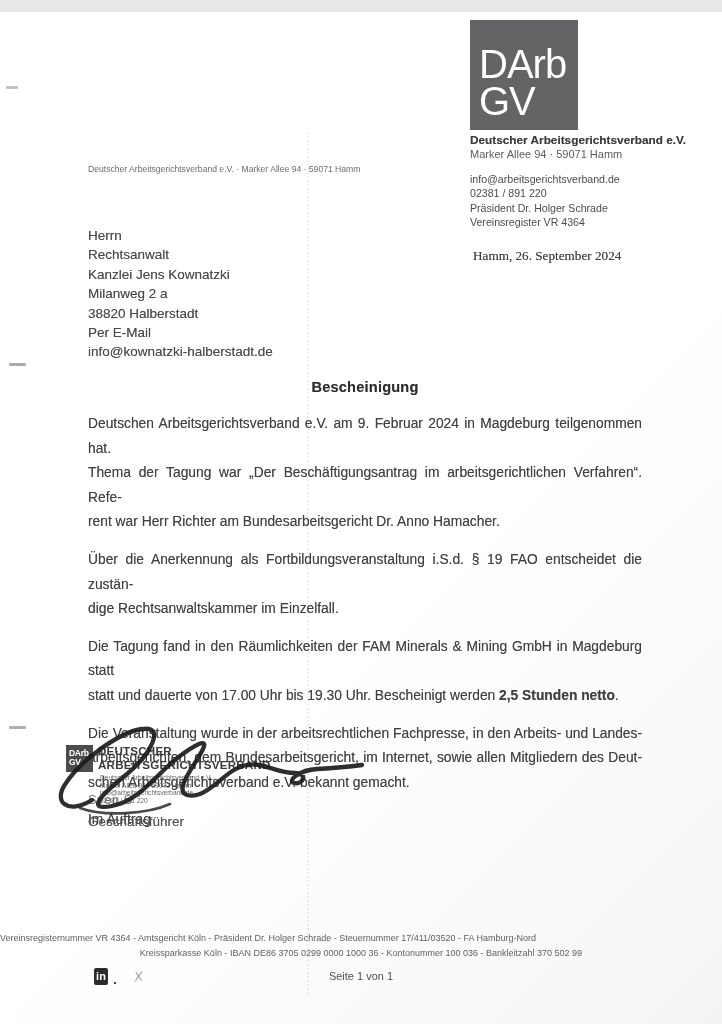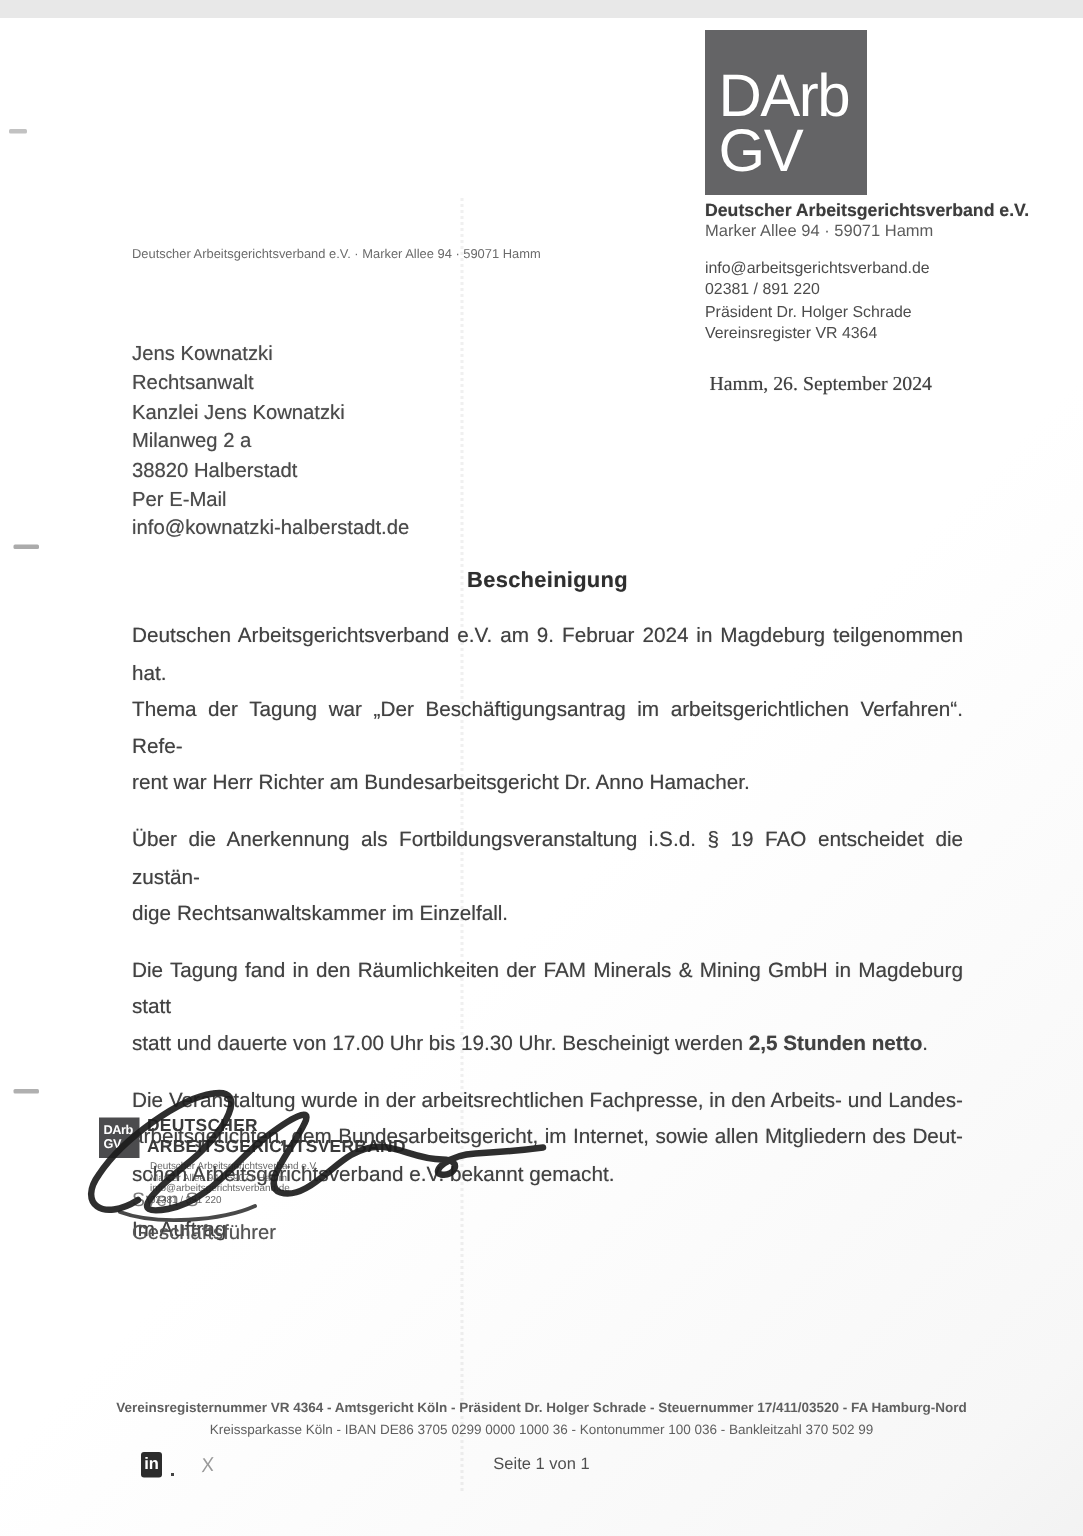--- a/index.html
+++ b/index.html
@@ -26,21 +26,21 @@
   .closing{margin-top:1px;}
   
   .stamp{position:absolute;left:66px;top:731px;z-index:2;}
   .stamp-logo{position:absolute;left:0;top:2px;width:27px;height:27px;background:#4c4c4e;color:#fff;font-size:8.5px;line-height:9px;font-weight:bold;padding:4px 0 0 3px;box-sizing:border-box;letter-spacing:-.3px;}
   .stamp-caps{position:absolute;left:32px;top:1px;font-size:11.6px;line-height:13.5px;font-weight:bold;color:#3a3a3a;letter-spacing:.2px;white-space:nowrap;}
   .stamp-small{position:absolute;left:34px;top:31px;font-size:6.6px;line-height:7.6px;color:#555;white-space:nowrap;opacity:.9;}
   .signer-name{position:absolute;left:88px;top:780px;font-size:13px;color:#7a7a7a;z-index:1;letter-spacing:.5px;}
   .signer-role{position:absolute;left:88px;top:802px;font-size:13.5px;color:#555;z-index:1;}
   .signature-svg{position:absolute;left:52px;top:708px;z-index:3;}
   
-  .footer-line1{position:absolute;left:0;top:921px;width:100%;text-align:center;font-size:9px;color:#5f5f5f;font-weight:bold;}
+  .footer-line1{position:absolute;left:0;top:921px;width:100%;text-align:left;font-size:9px;color:#5f5f5f;}
   .footer-line2{position:absolute;left:0;top:936px;width:100%;text-align:center;font-size:9px;color:#5f5f5f;}
   .page-indicator{position:absolute;left:0;top:958px;width:100%;text-align:center;font-size:11px;color:#4f4f4f;}
   .li-icon{position:absolute;left:94px;top:956px;width:14px;height:17px;background:#2c2c2c;border-radius:2px;color:#fff;font-size:11px;font-weight:bold;text-align:center;line-height:17px;}
   .li-dot{position:absolute;left:114px;top:970px;width:2px;height:2px;background:#444;}
   .x-icon{position:absolute;left:134px;top:957px;font-size:13px;color:#9a9a9a;font-style:italic;transform:rotate(-8deg);}
   
   .dotted-artifact{position:absolute;left:307px;top:120px;height:862px;width:0;border-left:2px dotted rgba(110,110,110,.10);}
   .fold-mark{position:absolute;background:#8f8f8f;height:3px;border-radius:1px;}
   .fold-1{left:6px;top:74px;width:12px;opacity:.55;}
   .fold-2{left:9px;top:351px;width:17px;opacity:.75;}
@@ -67,21 +67,21 @@
   <div class="contact">
     <div>info@arbeitsgerichtsverband.de</div>
     <div>02381 / 891 220</div>
     <div>Präsident Dr. Holger Schrade</div>
     <div>Vereinsregister VR 4364</div>
   </div>
   <div class="date-line soft">Hamm, 26. September 2024</div>
 
   <div class="sender-line">Deutscher Arbeitsgerichtsverband e.V. · Marker Allee 94 · 59071 Hamm</div>
   <div class="recipient soft">
-    <div>Jens Kownatzki</div>
+    <div>Herrn</div>
     <div>Rechtsanwalt</div>
     <div>Kanzlei Jens Kownatzki</div>
     <div>Milanweg 2 a</div>
     <div>38820 Halberstadt</div>
     <div>Per E-Mail</div>
     <div>info@kownatzki-halberstadt.de</div>
   </div>
 
   <div class="title soft">Bescheinigung</div>
 

